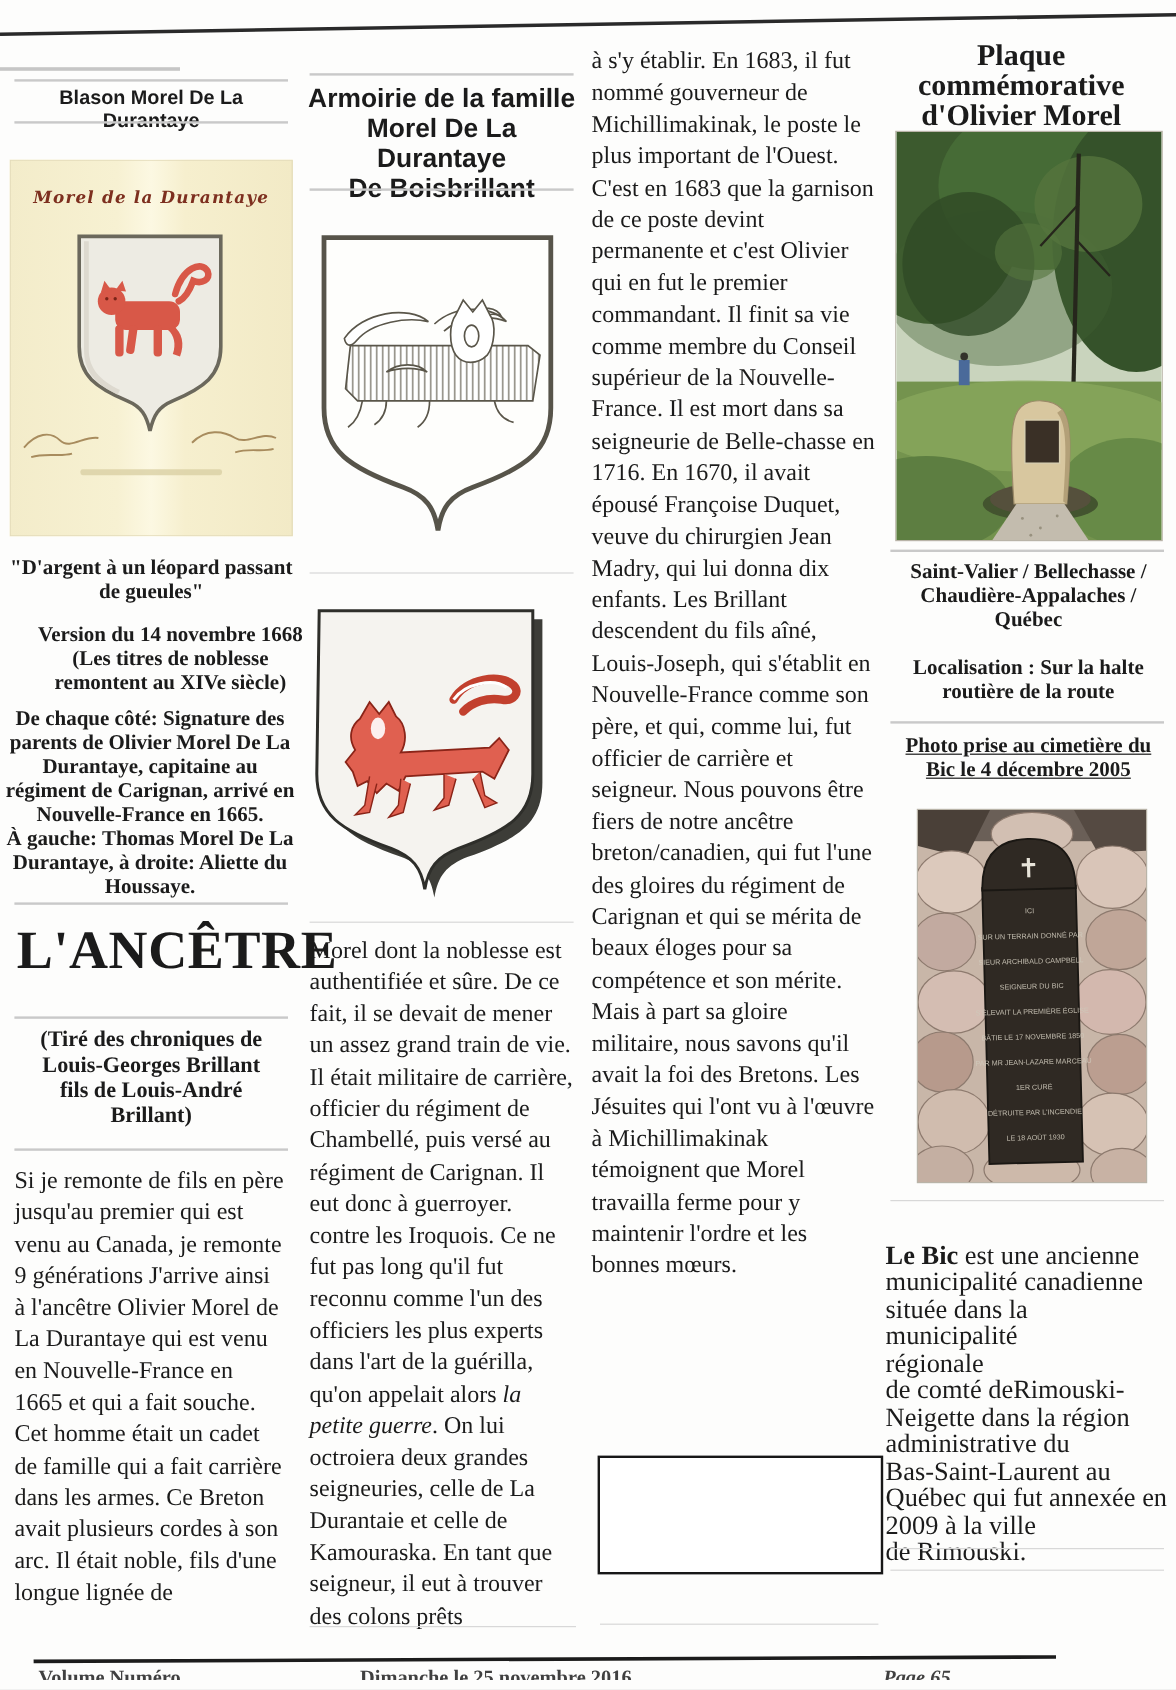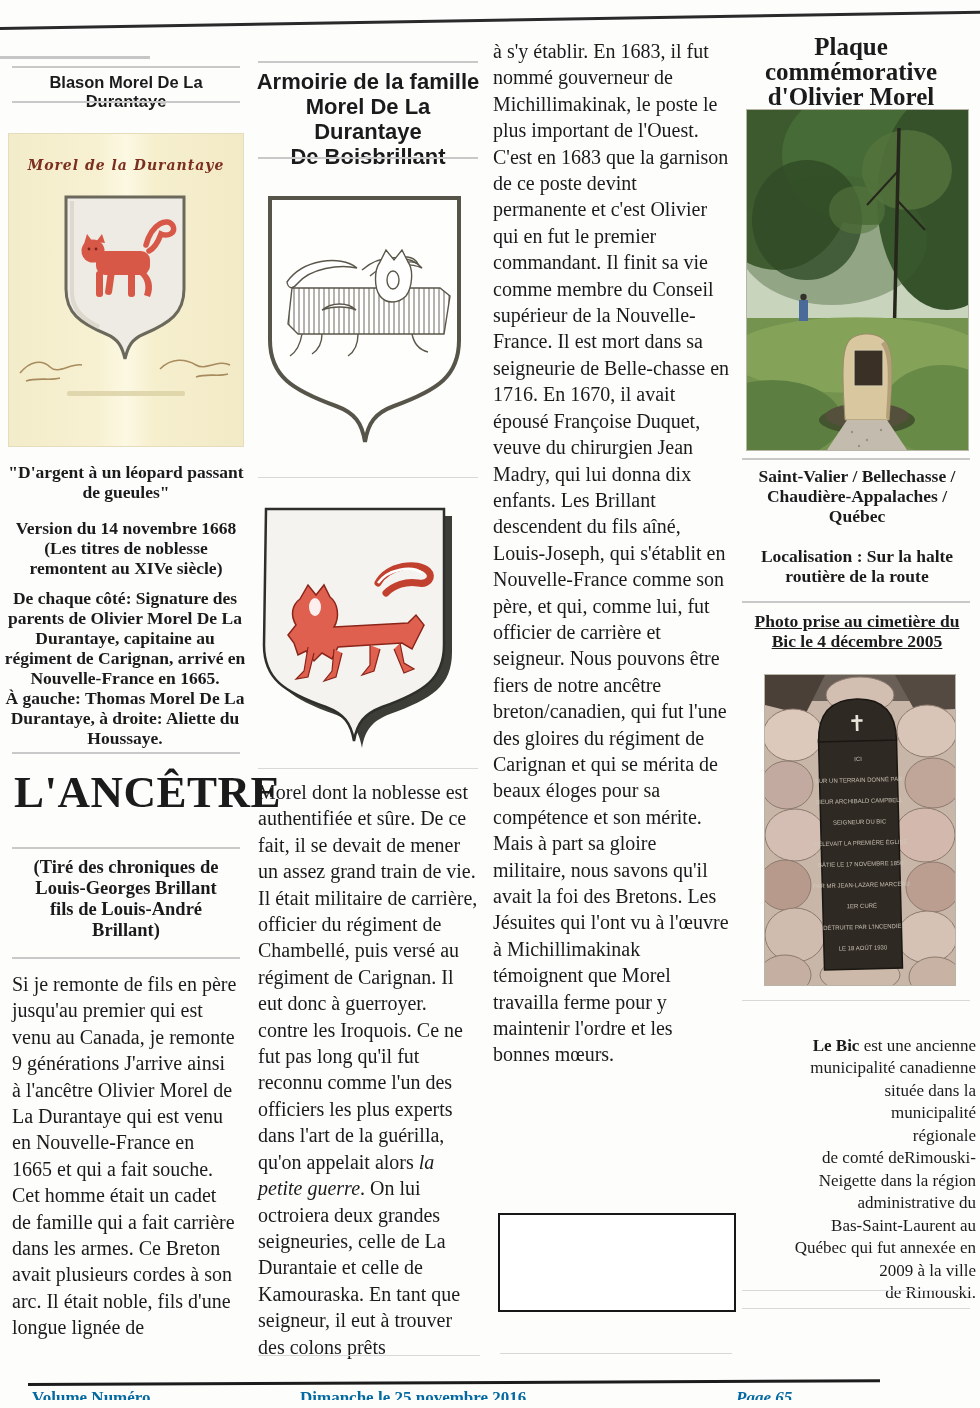--- a/index.html
+++ b/index.html
@@ -11,21 +11,21 @@
   .rule.faint{height:1px;background:#d8d8d8;}
   .hd-sans{font-family:"Liberation Sans",sans-serif;font-weight:bold;text-align:center;}
   .cap{font-weight:bold;text-align:center;}
   .body-txt{font-size:20px;line-height:26.4px;text-align:left;}
   .topline{position:absolute;left:0;top:27px;width:990px;height:2.5px;background:#2a2a2a;
            transform:rotate(-0.95deg);transform-origin:left center;}
   .smudge{position:absolute;left:0;top:56px;width:150px;height:3px;background:#999;opacity:.55;}
   .footer-line{position:absolute;left:28px;top:1383px;width:852px;height:3px;background:#1c1c1c;
                transform:rotate(-0.25deg);transform-origin:left center;}
   .footer-clip{position:absolute;left:28px;top:1388px;width:900px;height:12px;overflow:hidden;}
-  .footer-clip span{position:absolute;top:0;font-size:17px;font-weight:bold;color:#0369a1;}
+  .footer-clip span{position:absolute;top:0;font-size:17px;font-weight:bold;color:#404040;}
   .box-empty{position:absolute;left:498px;top:1213px;width:234px;height:95px;
              border:2px solid #171717;background:#fff;}
   .blason{position:absolute;left:8px;top:133px;width:236px;height:314px;
           background:linear-gradient(90deg,#f3ecca 0%,#f7f1d2 38%,#fcf8e2 50%,#f6efce 62%,#f2eac6 100%);
           box-shadow:inset 0 0 0 1px #e4dcba;}
   .blason-title{position:absolute;left:0;top:24px;width:100%;text-align:center;
           font-family:"DejaVu Serif",serif;font-weight:bold;font-style:italic;
           font-size:14px;color:#7d2f1f;letter-spacing:1px;}
   .blason-caption{position:absolute;left:25%;top:258px;width:50%;height:5px;background:#d9cfa4;opacity:.8;border-radius:2px;}
   .photo{position:absolute;overflow:hidden;box-shadow:0 0 0 1px #b9b4a8;}
@@ -66,21 +66,21 @@
         <path d="M4 20 C14 8 26 6 34 14 C42 22 54 10 66 12 M10 28 C22 24 34 28 44 25" fill="none" stroke="#9a7a4a" stroke-width="1.6" opacity=".85"></path>
       </svg>
       <svg class="abs" style="left:148px;top:218px;" width="80" height="34" viewBox="0 0 80 34">
         <path d="M4 18 C16 6 30 8 40 14 C50 20 62 8 74 14 M40 26 C52 22 62 26 72 23" fill="none" stroke="#9a7a4a" stroke-width="1.6" opacity=".85"></path>
       </svg>
       <div class="blason-caption"></div>
     </div>
 
     <div class="abs cap pre" style="left:8px;top:462px;width:236px;font-size:17.5px;line-height:20px;">"D'argent à un léopard passant
 de gueules"</div>
-    <div class="abs cap pre" style="left:8px;top:518px;width:236px;font-size:17.5px;line-height:20px;">Version du 14 novembre 1668
+    <div class="abs cap pre" style="left:24px;top:518px;width:236px;font-size:17.5px;line-height:20px;">Version du 14 novembre 1668
 (Les titres de noblesse
 remontent au XIVe siècle)</div>
     <div class="abs cap pre" style="left:4px;top:588px;width:242px;font-size:17.5px;line-height:20px;">De chaque côté: Signature des
 parents de Olivier Morel De La
 Durantaye, capitaine au
 régiment de Carignan, arrivé en
 Nouvelle-France en 1665.
 À gauche: Thomas Morel De La
 Durantaye, à droite: Aliette du
 Houssaye.</div>
@@ -233,21 +233,21 @@
             <text x="95" y="212">PAR MR JEAN-LAZARE MARCEAU</text>
             <text x="95" y="233">1ER CURÉ</text>
             <text x="95" y="254">DÉTRUITE PAR L'INCENDIE</text>
             <text x="95" y="275">LE 18 AOÛT 1930</text>
           </g>
         </g>
       </svg>
     </div>
 
     <div class="rule faint" style="left:742px;top:1000px;width:228px;"></div>
-    <div class="abs pre" style="left:738px;top:1012px;width:238px;font-size:17px;line-height:22.5px;text-align:right;">
+    <div class="abs pre" style="left:738px;top:1012px;width:238px;font-size:22px;line-height:22.5px;text-align:left;">
       <span style="font-weight:bold;">Le Bic</span><span> est une ancienne
 municipalité canadienne
 située dans la
 municipalité
 régionale
 de comté deRimouski-
 Neigette dans la région
 administrative du
 Bas-Saint-Laurent au
 Québec qui fut annexée en

